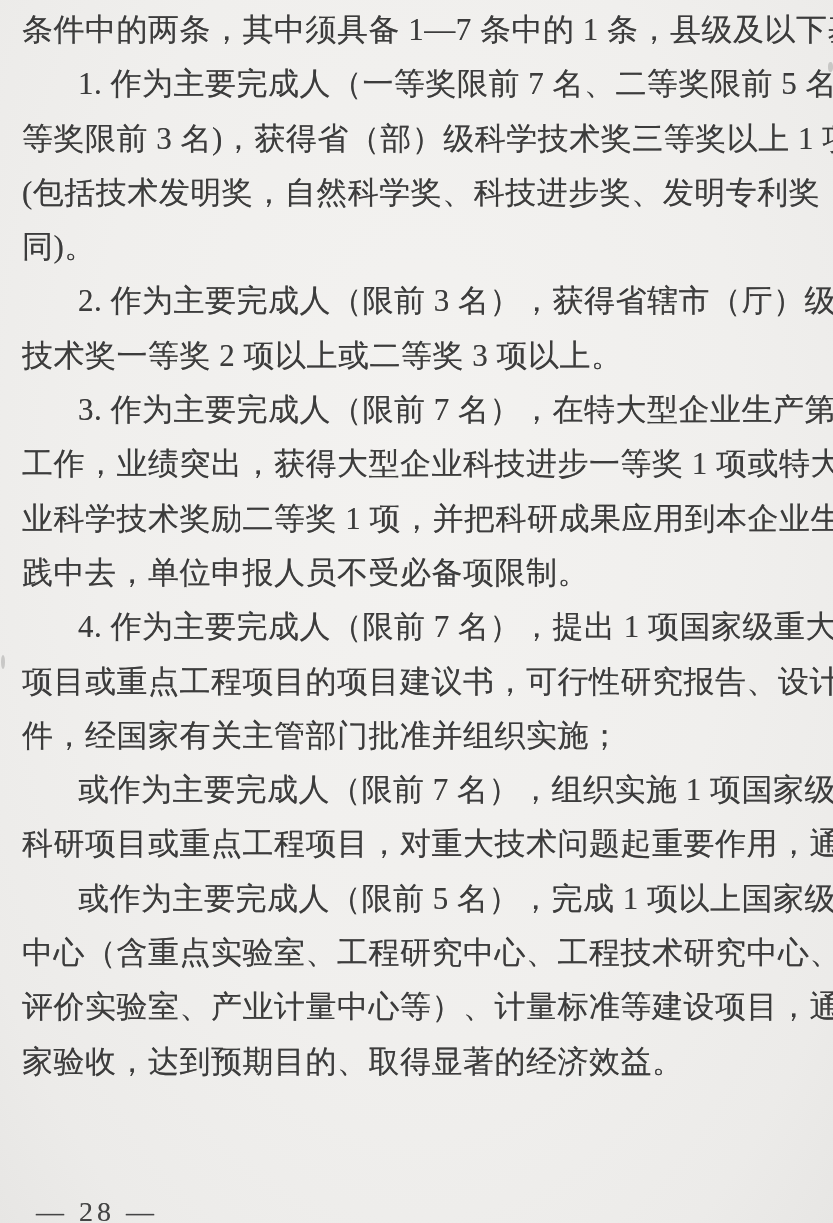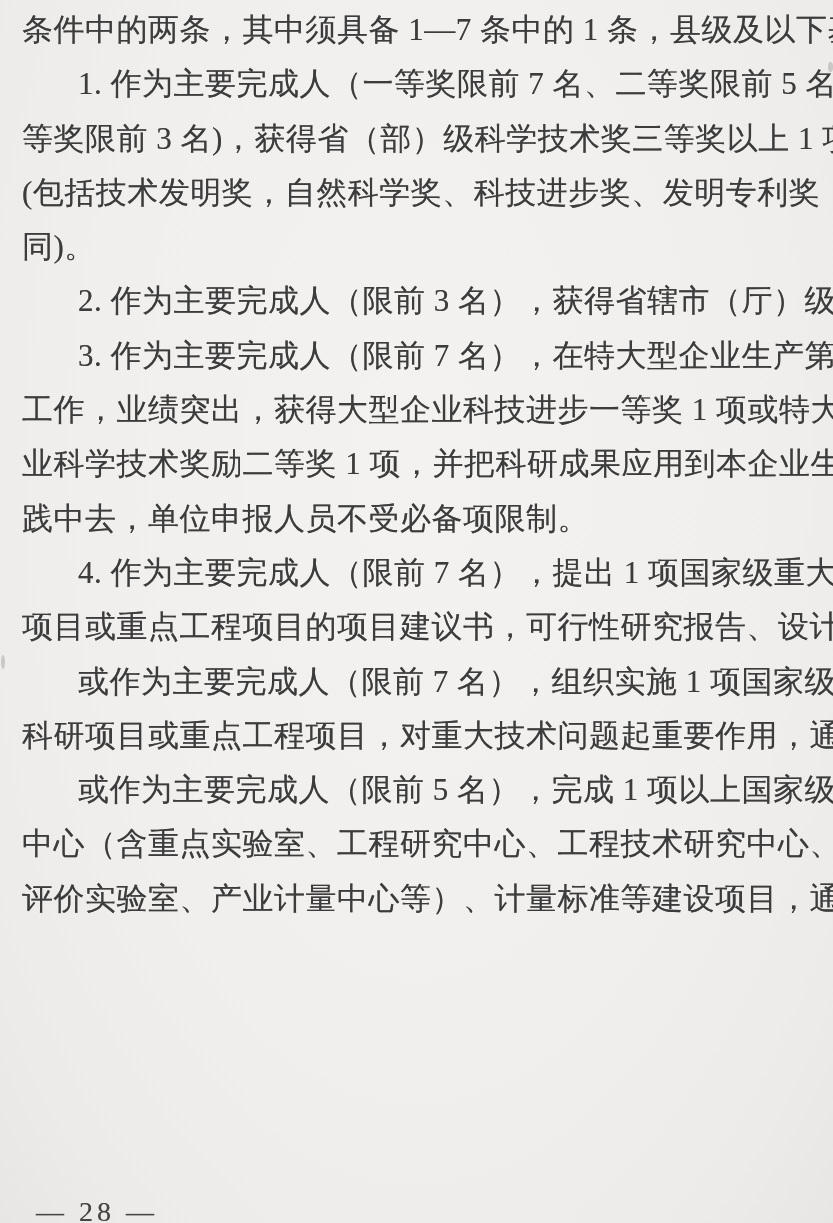--- a/index.html
+++ b/index.html
@@ -64,26 +64,29 @@
 <body>
 
 <div class="page">
   <div class="text-block">
     <div class="line">条件中的两条，其中须具备 1—7 条中的 1 条，县级及以下基层</div>
     <div class="line indent">1. 作为主要完成人（一等奖限前 7 名、二等奖限前 5 名、三</div>
     <div class="line">等奖限前 3 名)，获得省（部）级科学技术奖三等奖以上 1 项</div>
     <div class="line">(包括技术发明奖，自然科学奖、科技进步奖、发明专利奖，下</div>
     <div class="line para-end">同)。</div>
     <div class="line indent">2. 作为主要完成人（限前 3 名），获得省辖市（厅）级科学</div>
+    <div class="line para-end">技术奖一等奖 2 项以上或二等奖 3 项以上。</div>
     <div class="line indent">3. 作为主要完成人（限前 7 名），在特大型企业生产第一线</div>
     <div class="line">工作，业绩突出，获得大型企业科技进步一等奖 1 项或特大型企</div>
     <div class="line">业科学技术奖励二等奖 1 项，并把科研成果应用到本企业生产实</div>
     <div class="line para-end">践中去，单位申报人员不受必备项限制。</div>
     <div class="line indent">4. 作为主要完成人（限前 7 名），提出 1 项国家级重大科研</div>
     <div class="line">项目或重点工程项目的项目建议书，可行性研究报告、设计文</div>
+    <div class="line para-end">件，经国家有关主管部门批准并组织实施；</div>
     <div class="line indent">或作为主要完成人（限前 7 名），组织实施 1 项国家级重大</div>
     <div class="line">科研项目或重点工程项目，对重大技术问题起重要作用，通过国</div>
     <div class="line indent">或作为主要完成人（限前 5 名），完成 1 项以上国家级质检</div>
     <div class="line">中心（含重点实验室、工程研究中心、工程技术研究中心、型式</div>
     <div class="line">评价实验室、产业计量中心等）、计量标准等建设项目，通过国</div>
+    <div class="line para-end">家验收，达到预期目的、取得显著的经济效益。</div>
   </div>
   <div class="page-footer">— 28 —</div>
 </div>
 
 </body></html>

